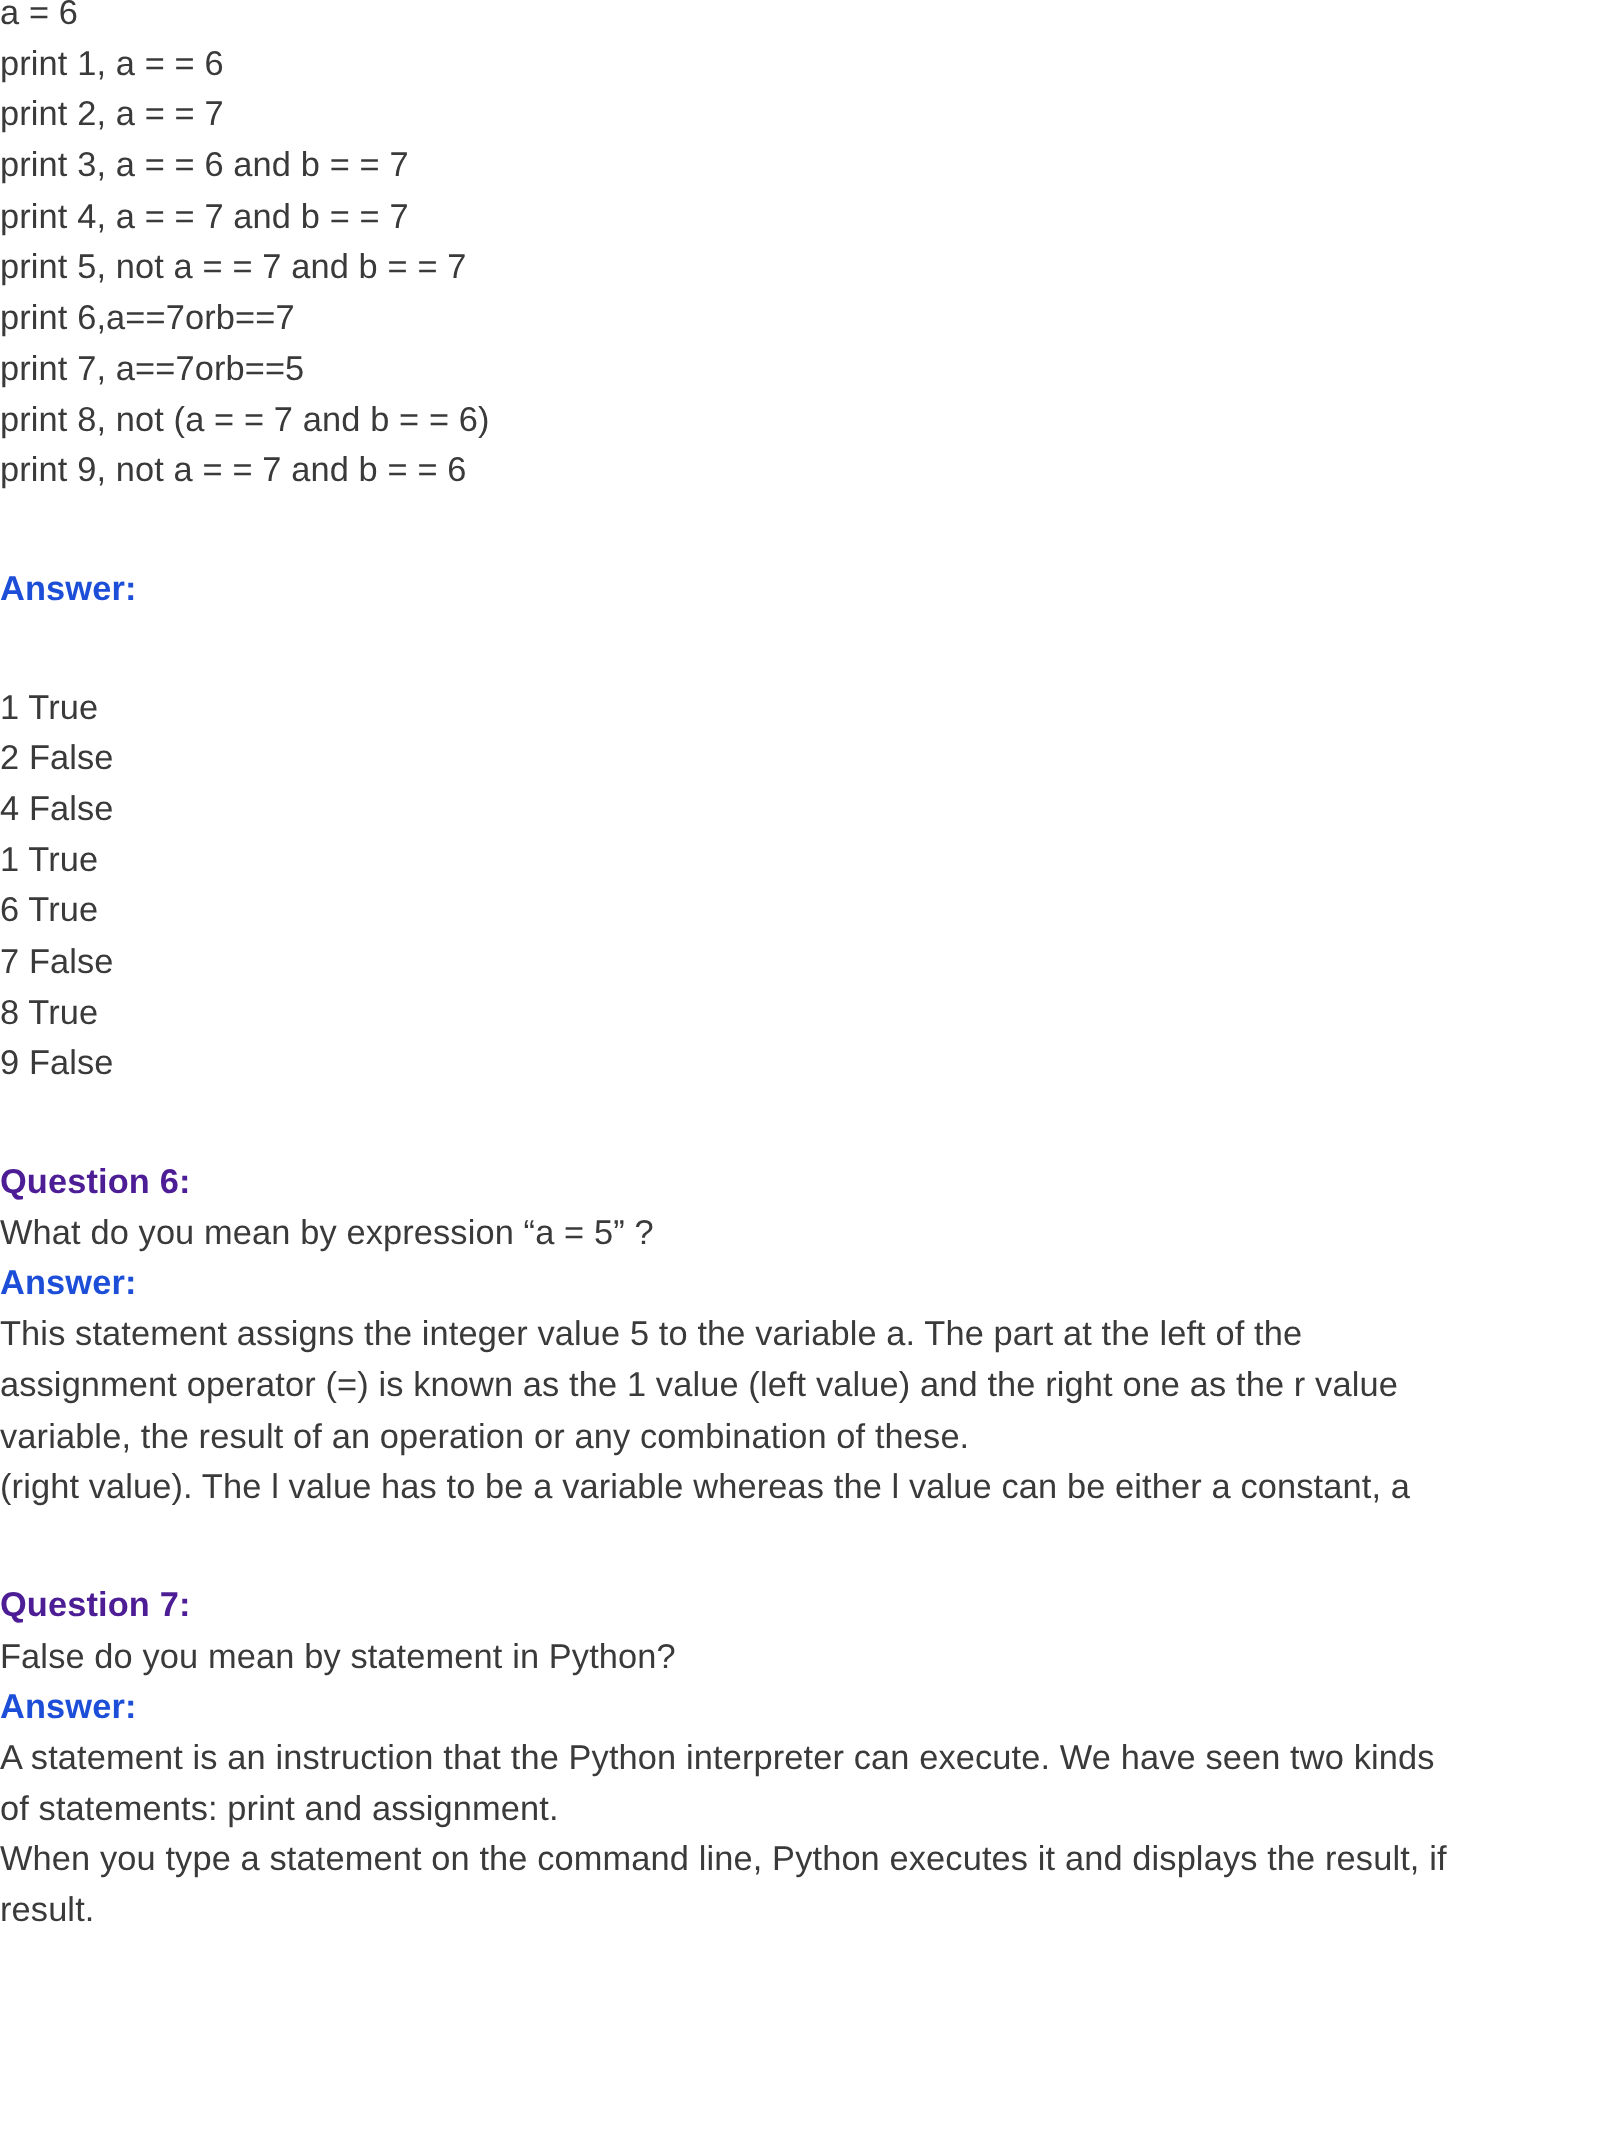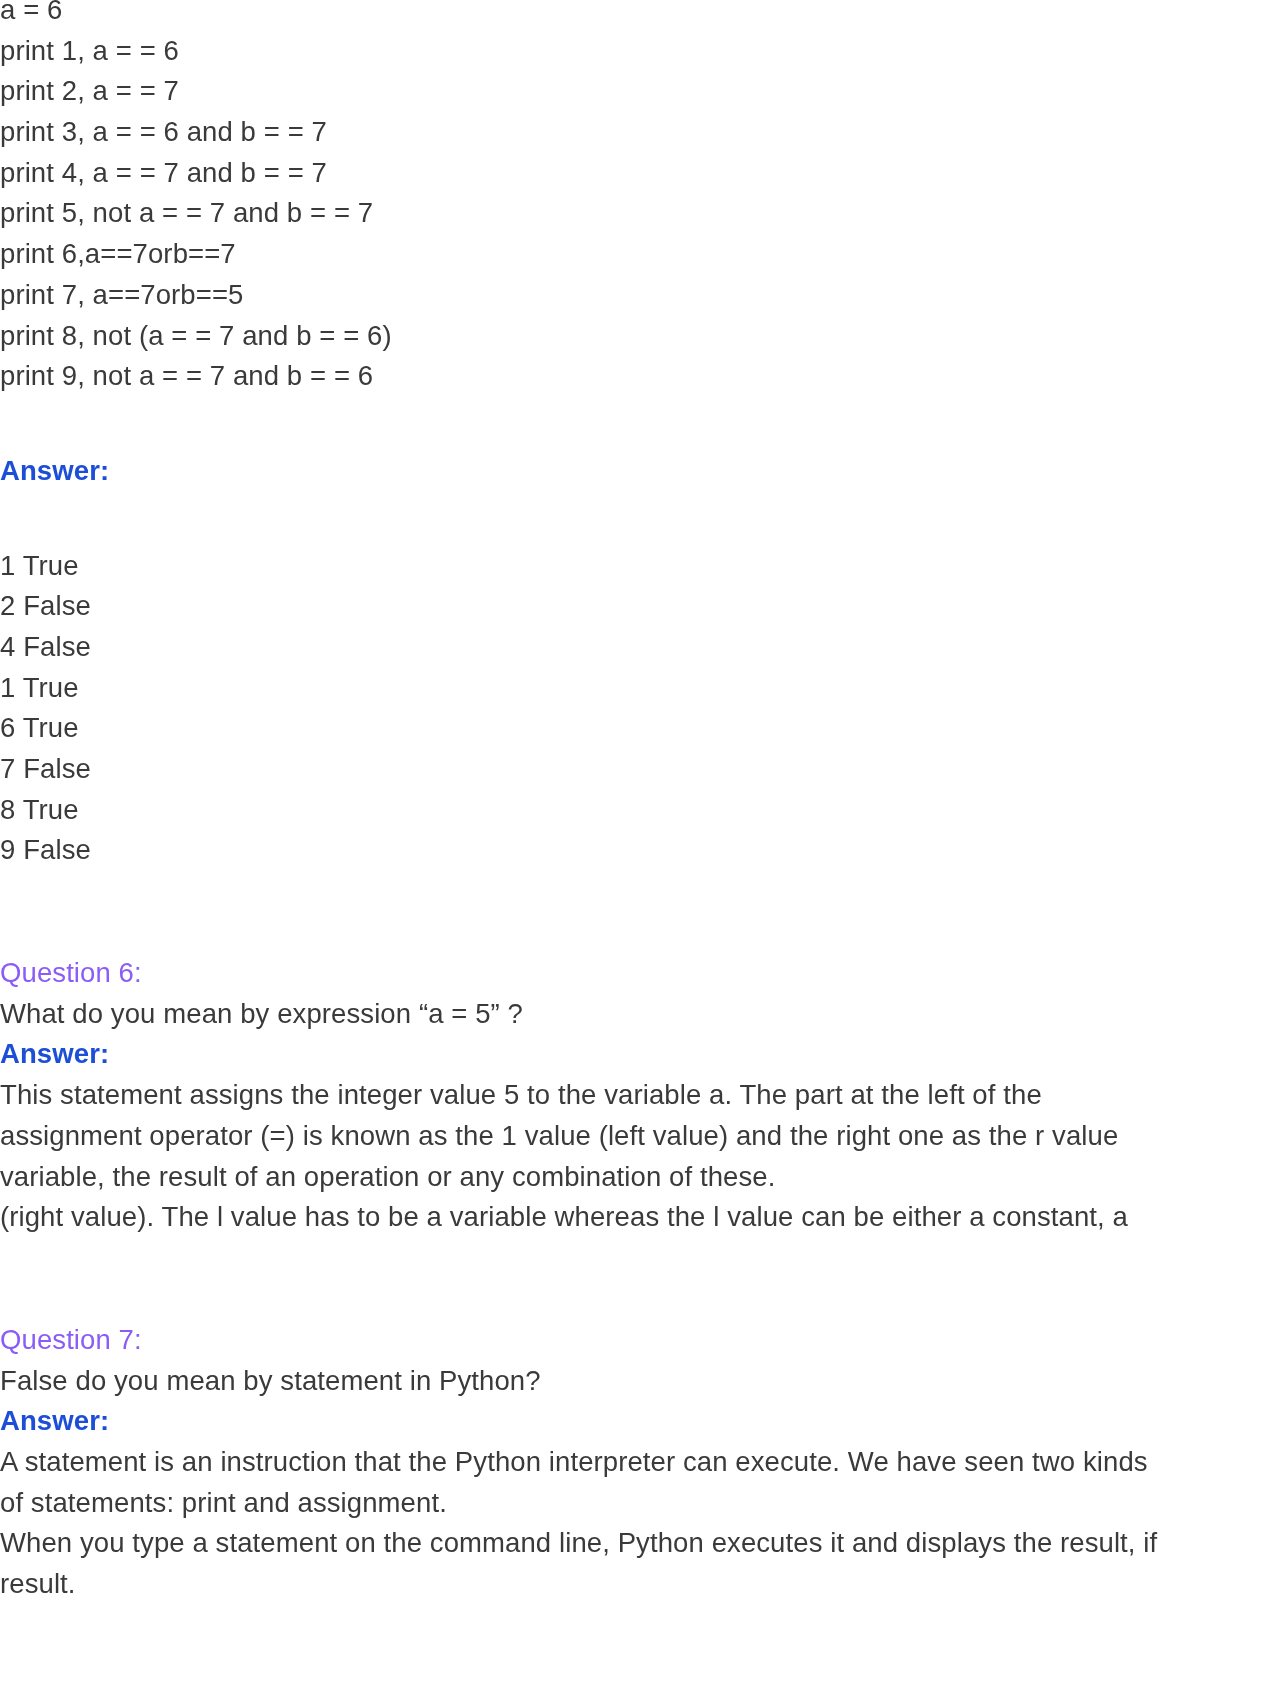--- a/index.html
+++ b/index.html
@@ -28,23 +28,22 @@
     height: 40.7px;
     white-space: nowrap;
     letter-spacing: 0.1px;
   }
   .para .line { white-space: nowrap; }
   .heading-answer {
     color: #1d4ed8;
     font-weight: bold;
   }
   .heading-question {
-    color: #8b5cf6;
-    font-weight: normal;
-    margin-top: 28px;
+    color: #4c1d95;
+    font-weight: bold;
   }
   .gap-mid { height: 54px; }
   .block { display: block; }
 </style>
 </head>
 <body>
 
 <div class="page">
 
   <div class="block">

